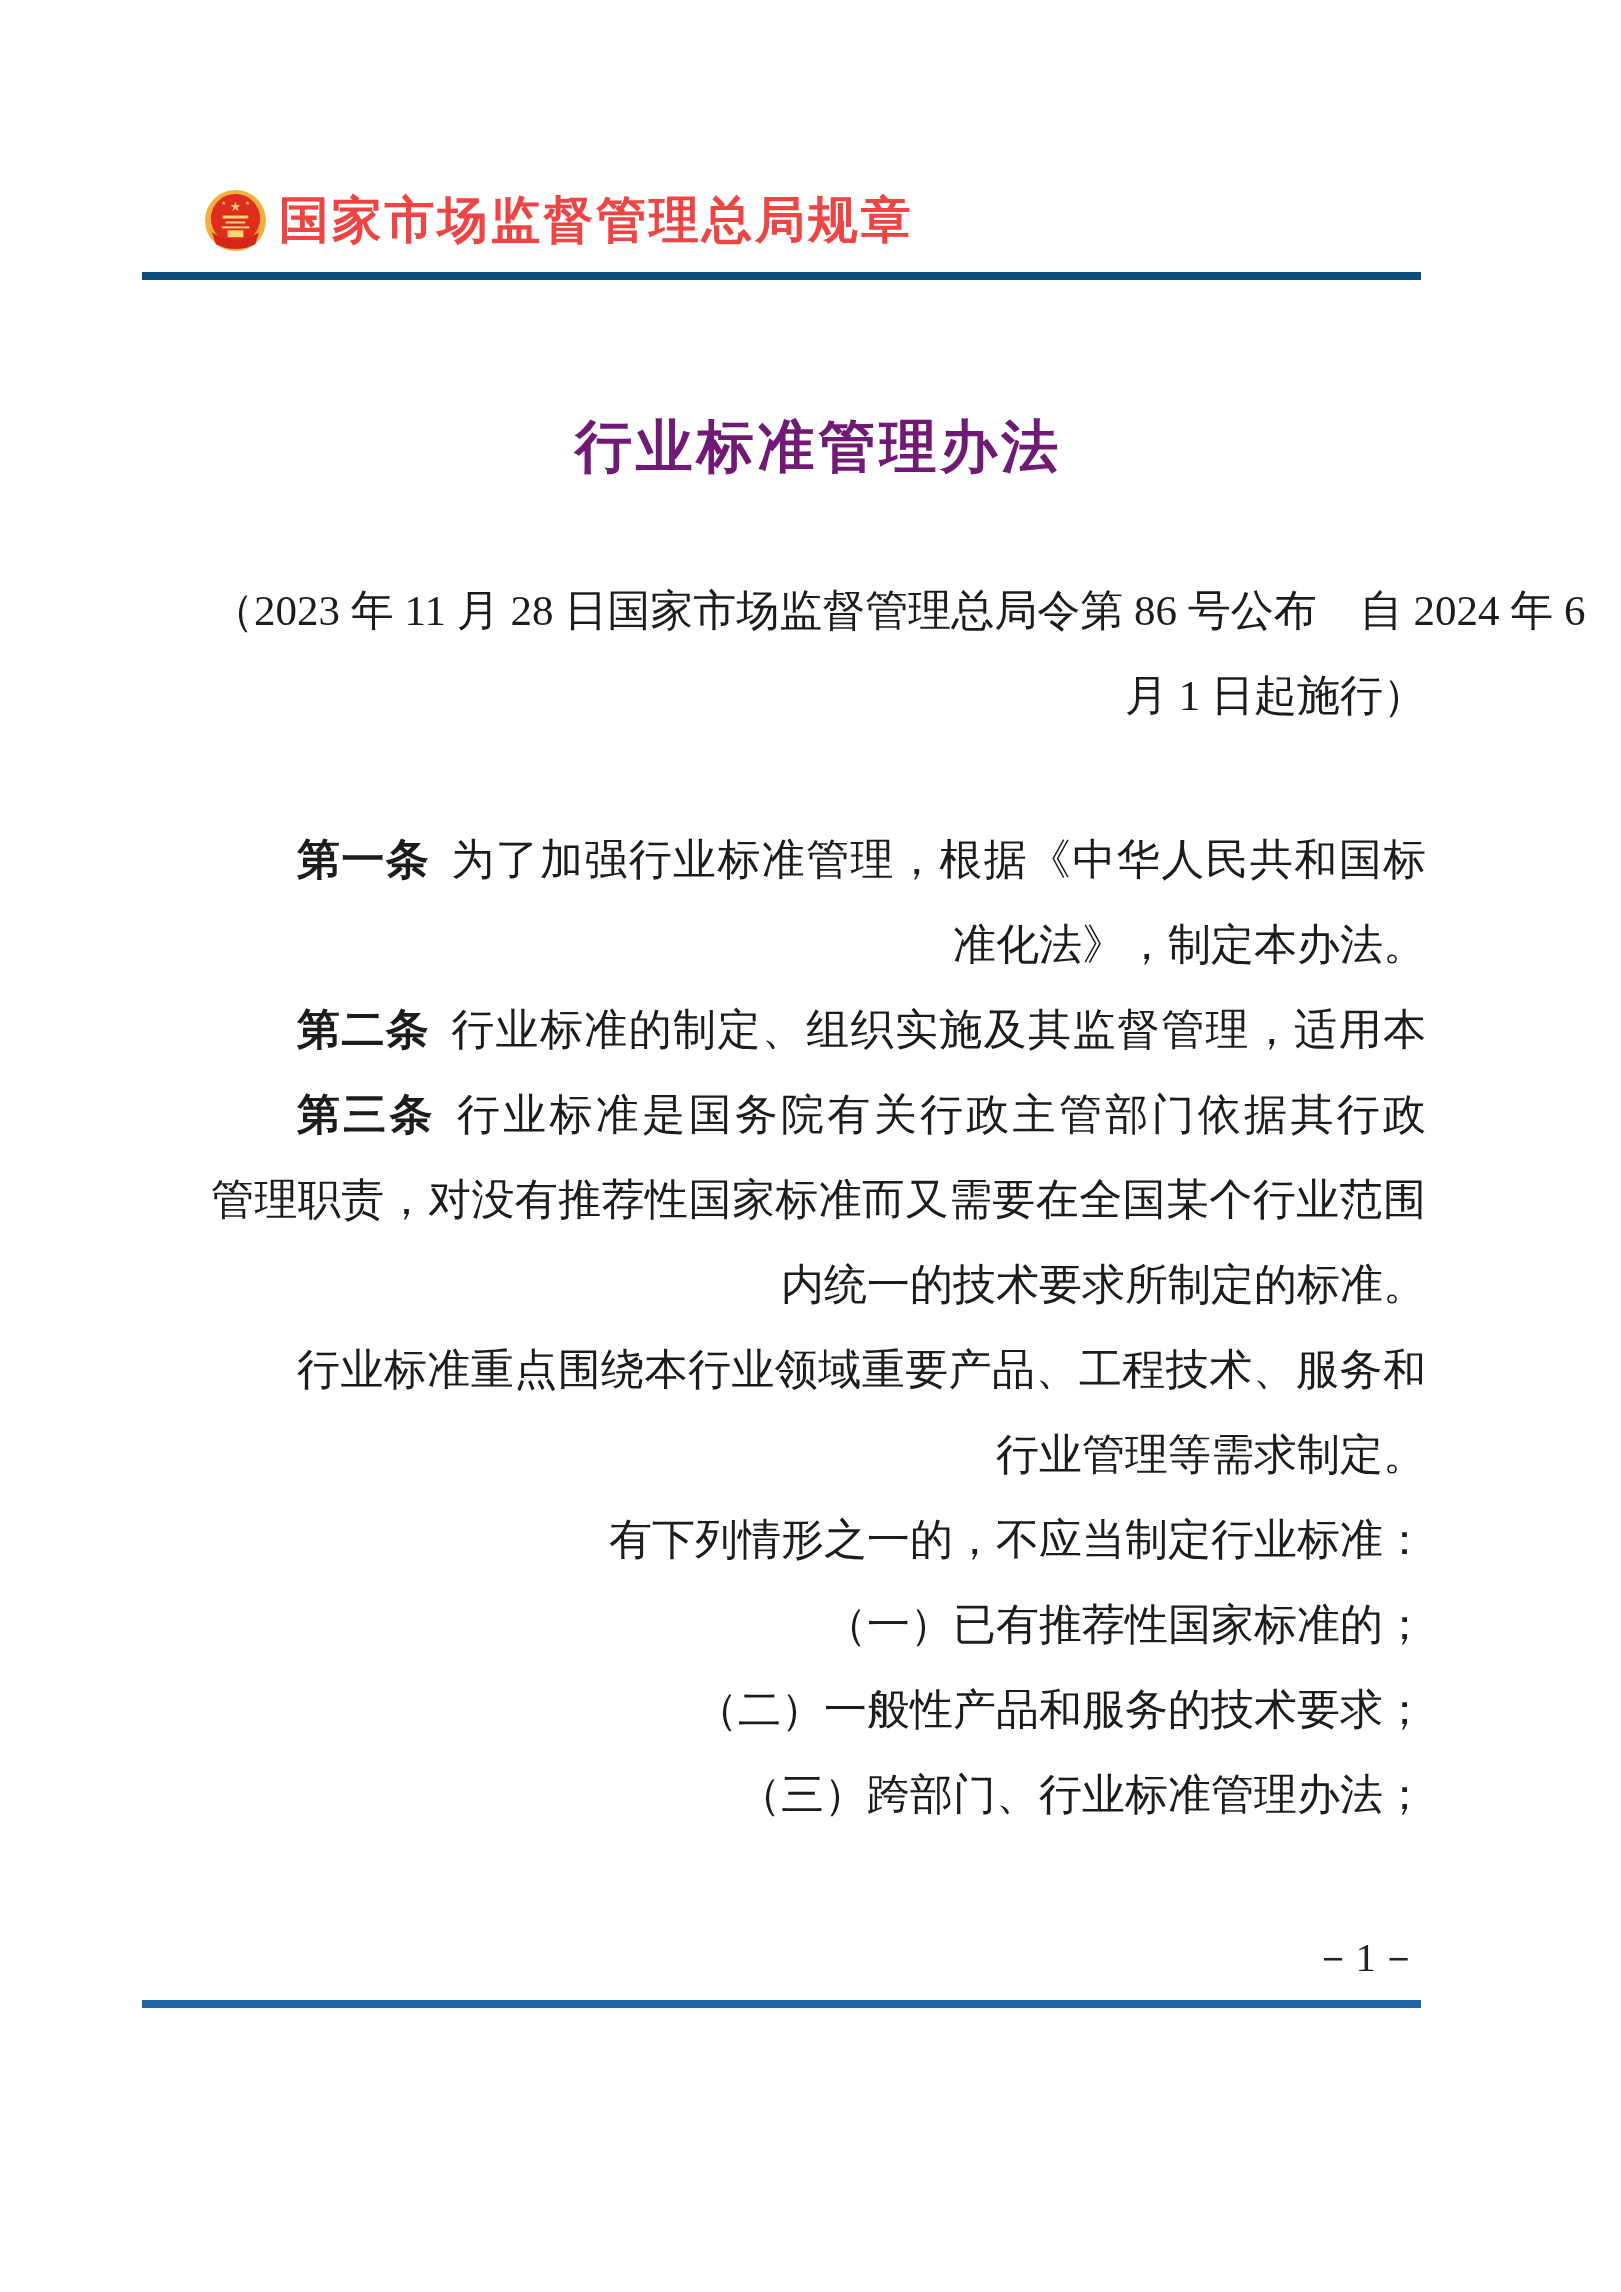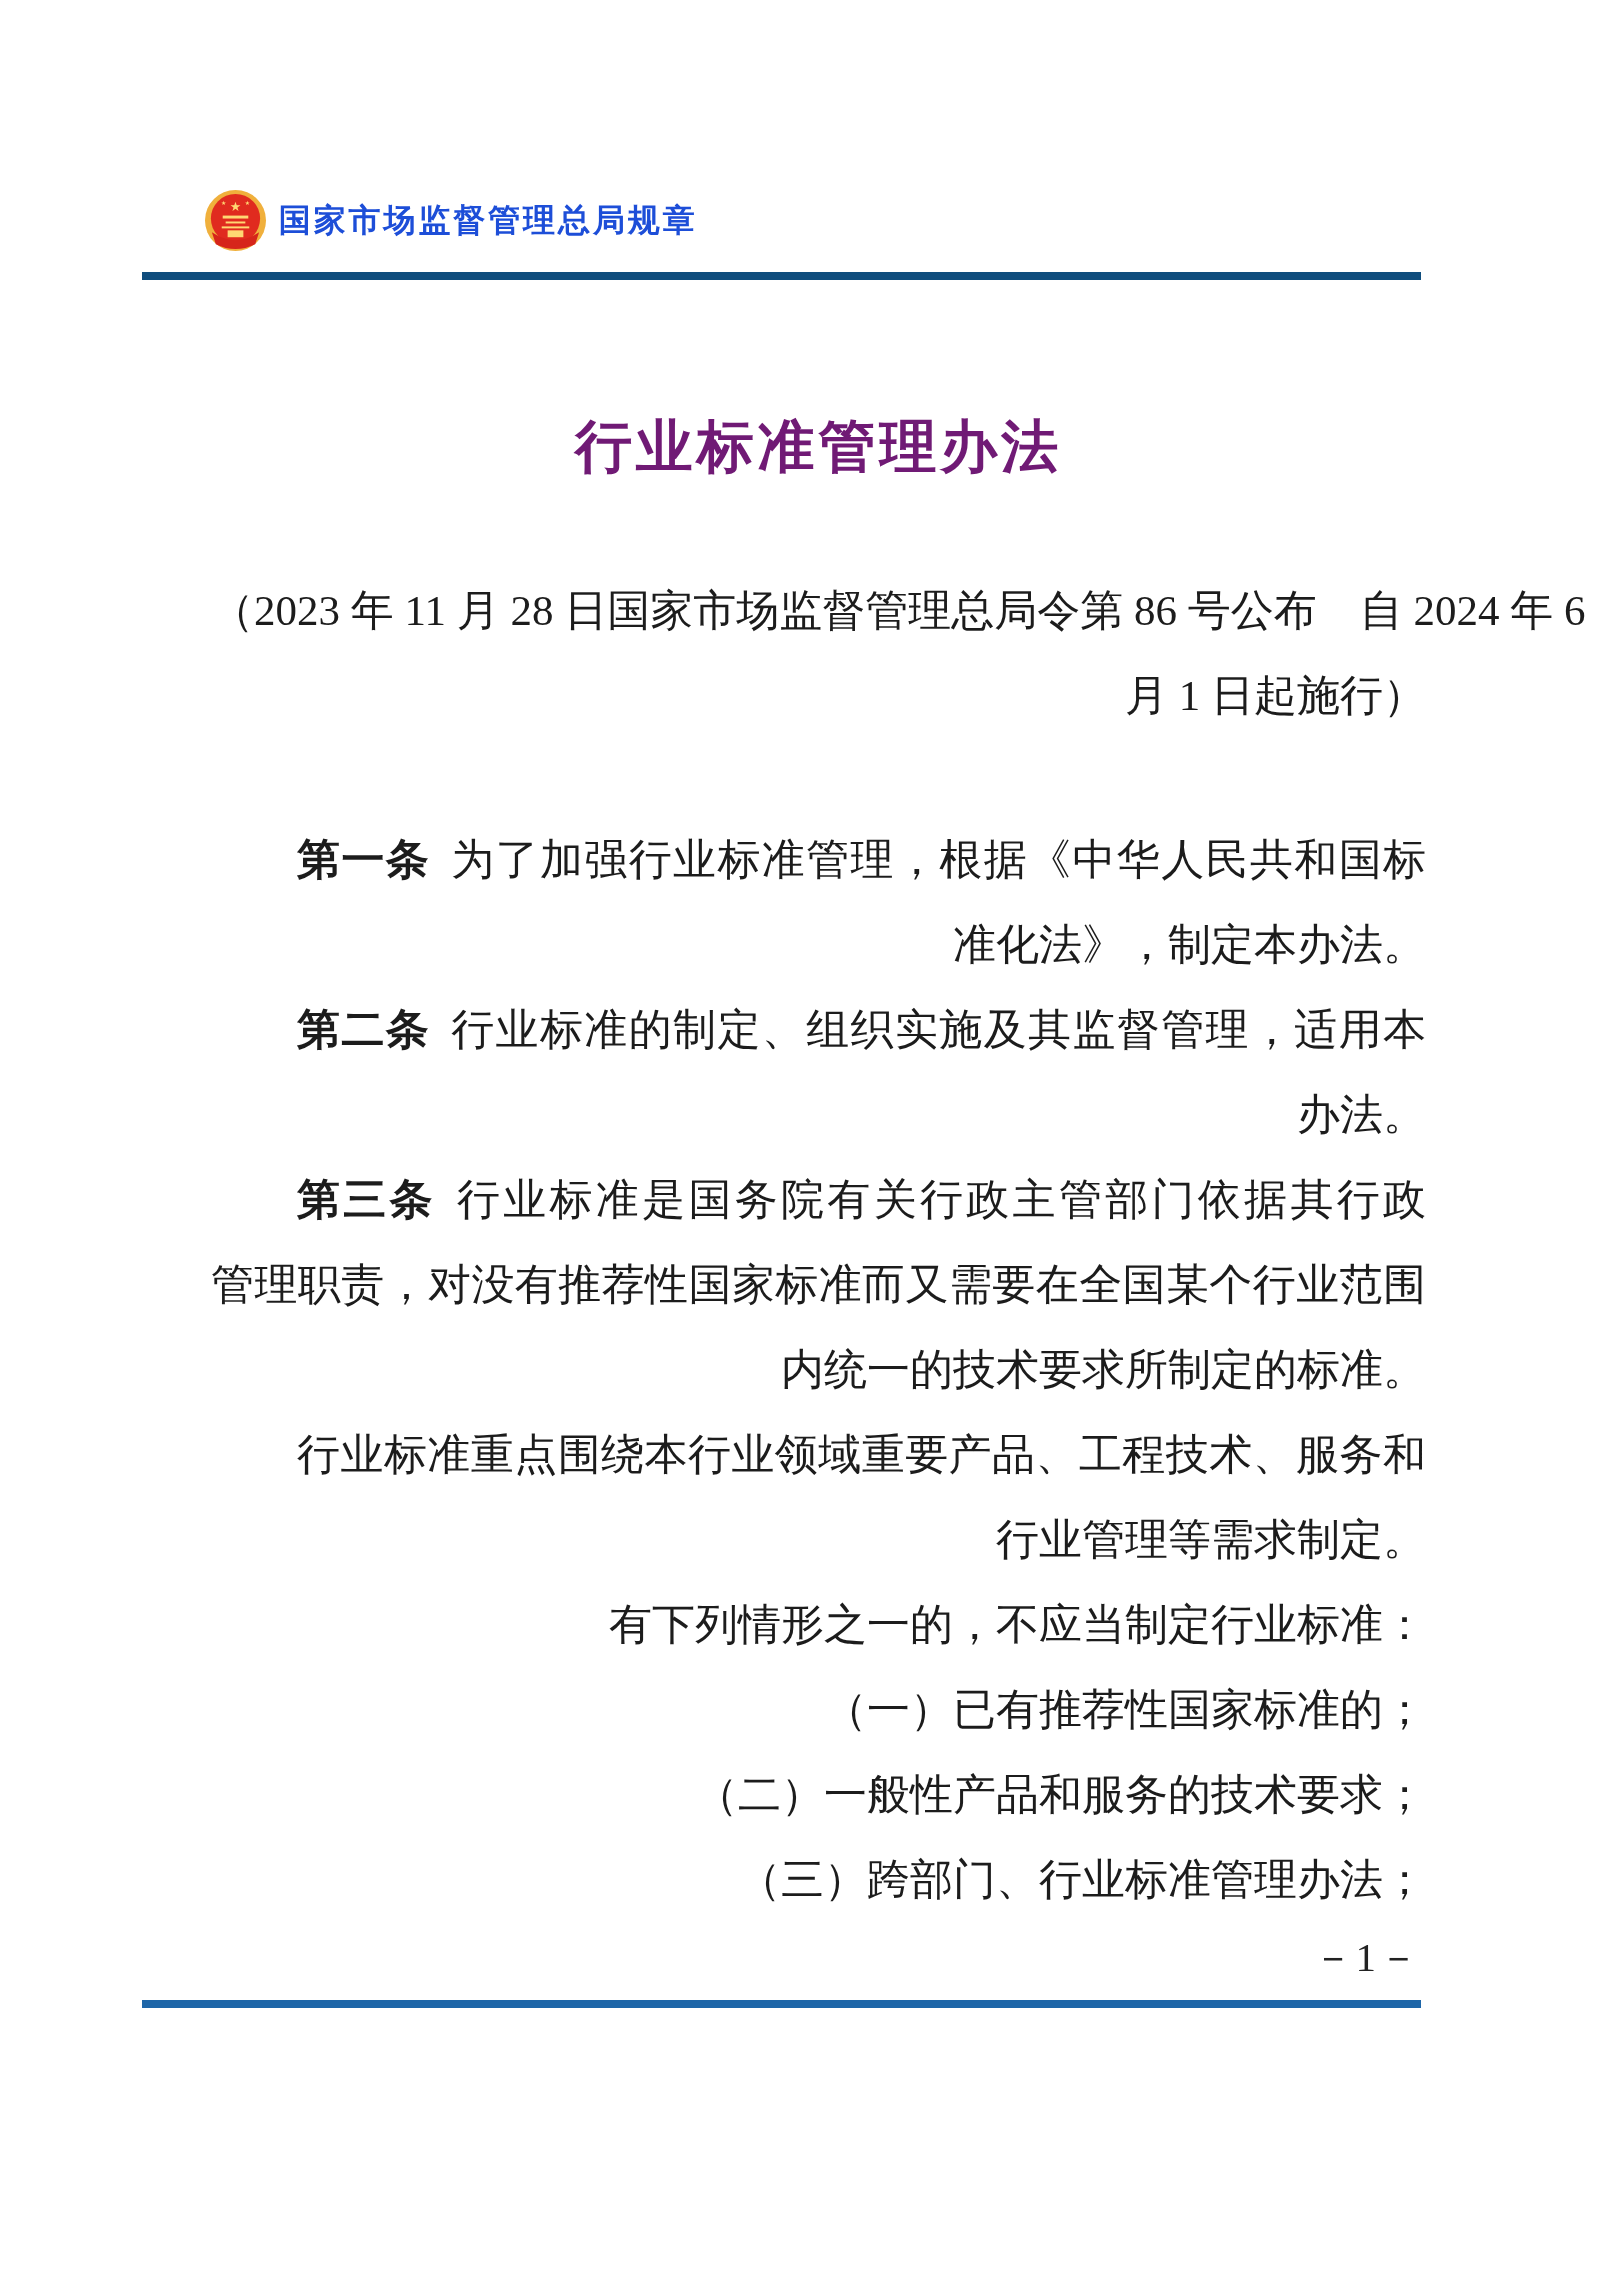--- a/index.html
+++ b/index.html
@@ -9,22 +9,22 @@
     background:#ffffff;
     font-family:"Liberation Serif","DejaVu Serif",serif;
     color:#1c1c1c;
     overflow:hidden;
   }
   
   .hdr-row{position:absolute;left:204px;top:186px;height:69px;display:flex;align-items:center;}
   .emblem{width:63px;height:63px;flex:0 0 63px;}
   .hdr-title{
     margin-left:11.8px;
-    font-size:32px;font-weight:700;
-    color:#1d4ed8;
+    font-size:50px;font-weight:700;
+    color:#ef4444;
     letter-spacing:2.9px;
     font-family:"Liberation Serif","DejaVu Serif",serif;
     white-space:nowrap;
   }
   .hdr-rule{position:absolute;left:142px;top:272px;width:1279px;height:7.8px;background:#0f4d7d;}
   
   .doc-title{
     position:absolute;left:211px;top:412px;width:1215px;
     margin:0;text-align:center;
     font-size:57px;font-weight:700;color:#701a75;
@@ -82,21 +82,20 @@
 
   <div class="pub">
       <div class="bline">（2023 年 11 月 28 日国家市场监督管理总局令第 86 号公布　自 2024 年 6</div>
       <div class="bline">月 1 日起施行）</div>
     </div>
 
   <div class="body-text">
       <div class="bline ind just"><span class="clause">第一条</span><span>为了加强行业标准管理，根据《中华人民共和国标</span></div>
       <div class="bline"><span>准化法》，制定本办法。</span></div>
       <div class="bline ind just"><span class="clause">第二条</span><span>行业标准的制定、组织实施及其监督管理，适用本</span></div>
-      <div class="bline"><span>办法。</span></div>
       <div class="bline ind just"><span class="clause">第三条</span><span>行业标准是国务院有关行政主管部门依据其行政</span></div>
       <div class="bline just"><span>管理职责，对没有推荐性国家标准而又需要在全国某个行业范围</span></div>
       <div class="bline"><span>内统一的技术要求所制定的标准。</span></div>
       <div class="bline ind just"><span>行业标准重点围绕本行业领域重要产品、工程技术、服务和</span></div>
       <div class="bline"><span>行业管理等需求制定。</span></div>
       <div class="bline ind"><span>有下列情形之一的，不应当制定行业标准：</span></div>
       <div class="bline ind"><span>（一）已有推荐性国家标准的；</span></div>
       <div class="bline ind"><span>（二）一般性产品和服务的技术要求；</span></div>
       <div class="bline ind"><span>（三）跨部门、行业标准管理办法；</span></div>
     </div>

